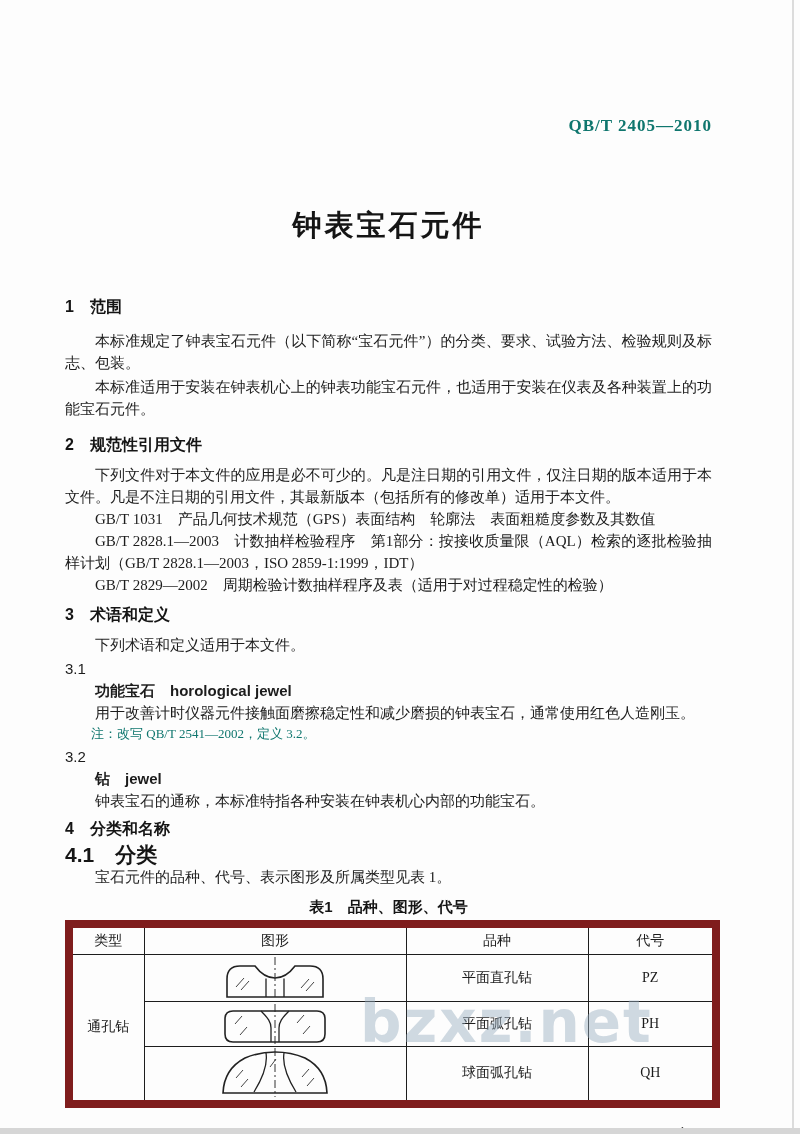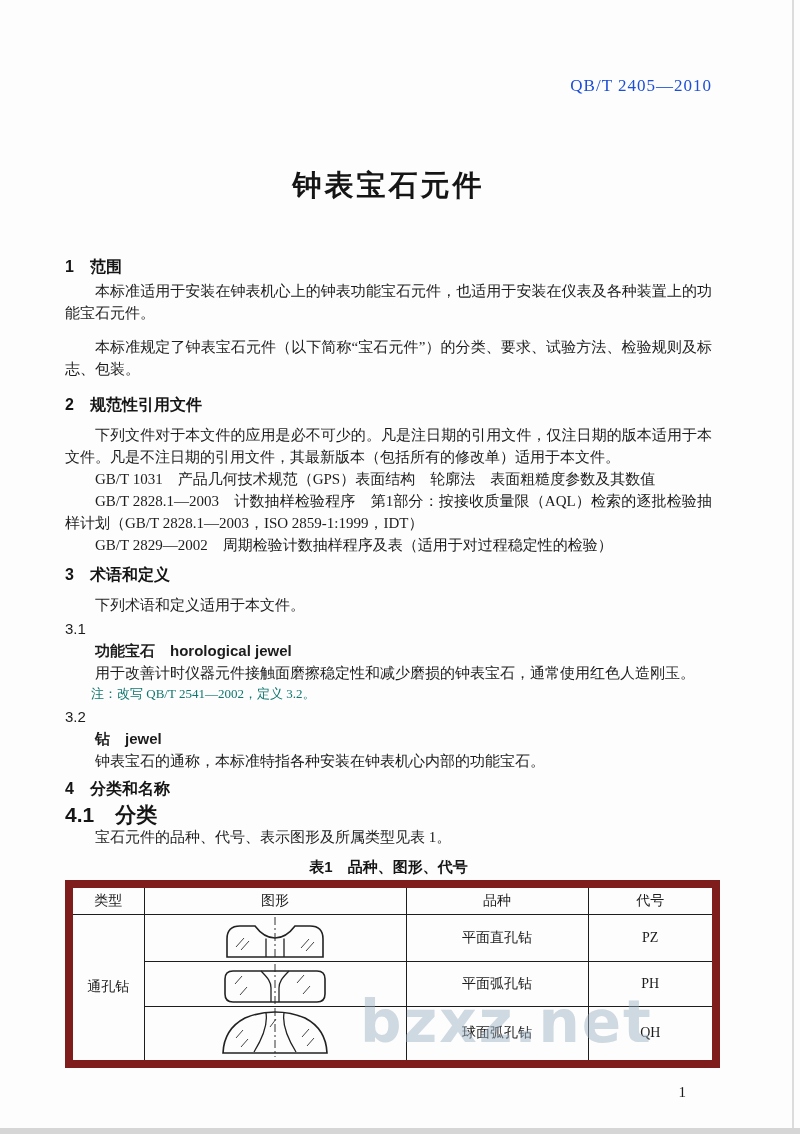--- a/index.html
+++ b/index.html
@@ -6,24 +6,24 @@
   html,body { background:#ffffff; }
   .page {
     position:relative; width:800px; height:1134px;
     background:#fdfdfd; overflow:hidden;
     font-family:"Liberation Serif", serif;
     color:#1c1c1c;
   }
   .content { position:absolute; left:65px; top:0; width:647px; }
 
   .doc-number {
-    margin-top:76px; text-align:right;
+    margin-top:116px; text-align:right;
     font-family:"Liberation Serif", serif;
-    font-weight:normal; font-size:17px; letter-spacing:1px;
-    color:#1d4ed8;
+    font-weight:bold; font-size:17px; letter-spacing:1px;
+    color:#0f766e;
   }
   .doc-title {
     margin-top:70px; text-align:center;
     font-family:"Liberation Sans", sans-serif;
     font-weight:bold; font-size:29px; letter-spacing:3px; color:#151515;
   }
   .h-sec {
     font-family:"Liberation Sans", sans-serif;
     font-weight:bold; font-size:16px; color:#151515;
     line-height:22px;
@@ -99,22 +99,22 @@
 <body>
 
 <div class="page">
   <div class="content">
 
     <div class="doc-number">QB/T 2405—2010</div>
 
     <div class="doc-title">钟表宝石元件</div>
 
     <div class="h-sec gap-s1">1　范围</div>
+    <p class="body-p gap-p1">本标准规定了钟表宝石元件（以下简称“宝石元件”）的分类、要求、试验方法、检验规则及标志、包装。</p>
     <p class="body-p gap-p">本标准适用于安装在钟表机心上的钟表功能宝石元件，也适用于安装在仪表及各种装置上的功能宝石元件。</p>
-    <p class="body-p gap-p1">本标准规定了钟表宝石元件（以下简称“宝石元件”）的分类、要求、试验方法、检验规则及标志、包装。</p>
 
     <div class="h-sec gap-s2">2　规范性引用文件</div>
     <p class="body-p gap-i2">下列文件对于本文件的应用是必不可少的。凡是注日期的引用文件，仅注日期的版本适用于本文件。凡是不注日期的引用文件，其最新版本（包括所有的修改单）适用于本文件。</p>
     <p class="body-p">GB/T 1031　产品几何技术规范（GPS）表面结构　轮廓法　表面粗糙度参数及其数值</p>
     <p class="body-p">GB/T 2828.1—2003　计数抽样检验程序　第1部分：按接收质量限（AQL）检索的逐批检验抽样计划（GB/T 2828.1—2003，ISO 2859-1:1999，IDT）</p>
     <p class="body-p">GB/T 2829—2002　周期检验计数抽样程序及表（适用于对过程稳定性的检验）</p>
 
     <div class="h-sec gap-s3">3　术语和定义</div>
     <p class="body-p gap-i3">下列术语和定义适用于本文件。</p>
     <div class="term-num gap-n">3.1</div>

